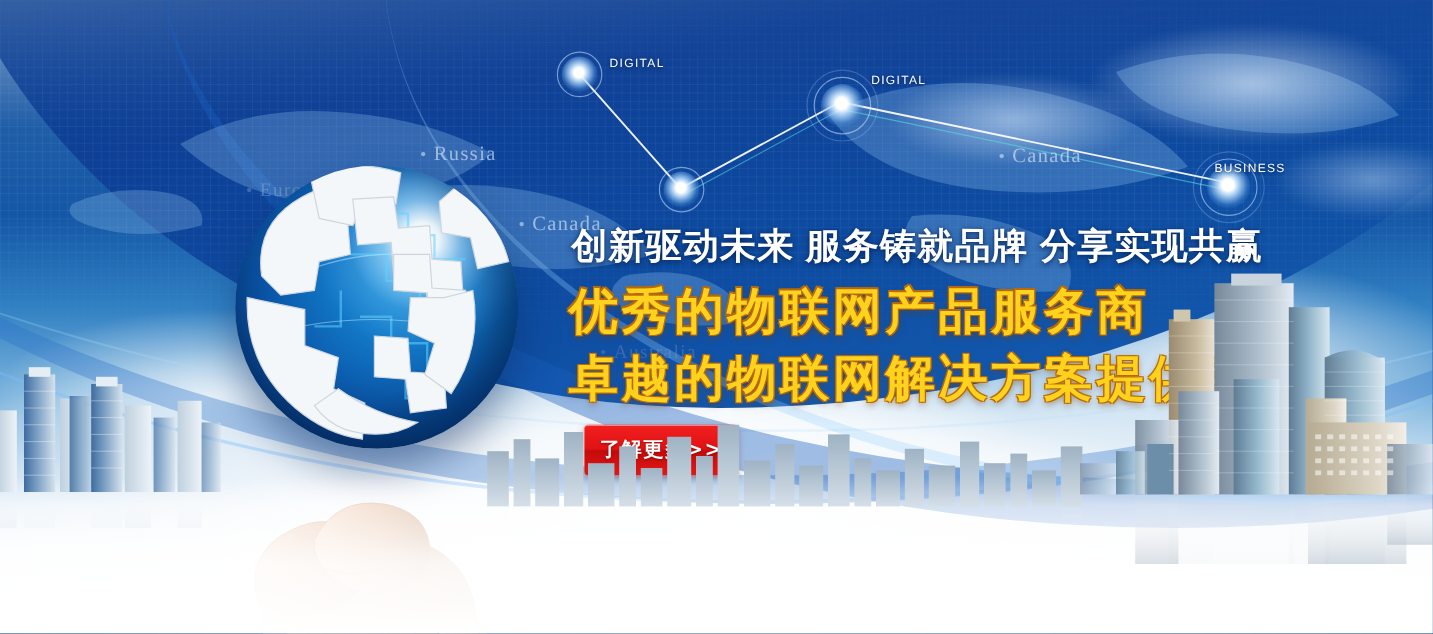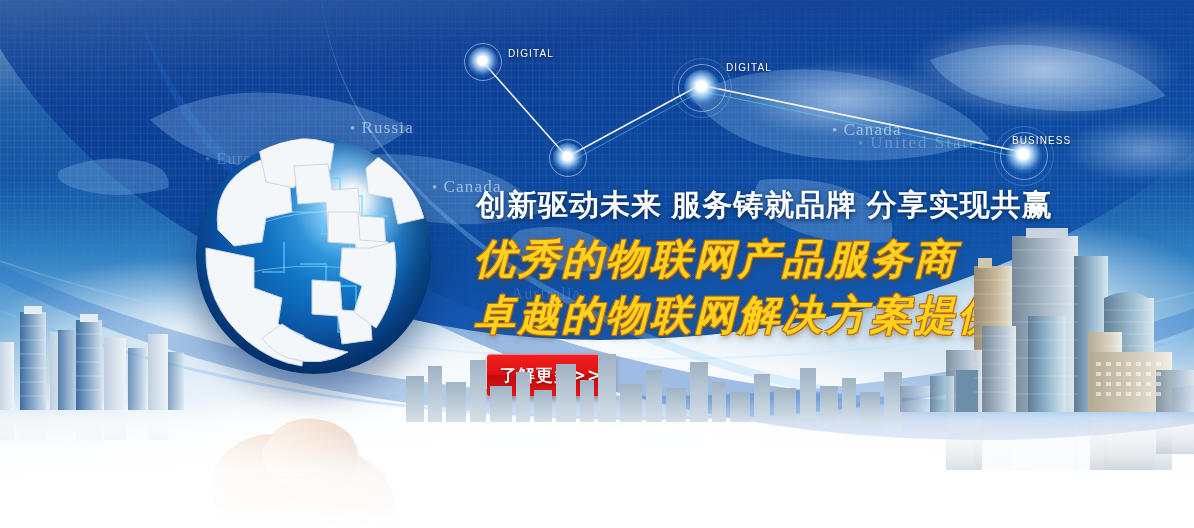--- a/index.html
+++ b/index.html
@@ -121,21 +121,20 @@
   .headline {
     position:absolute; left:476px; top:185px;
     font-size:30px; color:#ffffff; font-weight:bold; letter-spacing:1px;
     text-shadow:0 2px 5px rgba(5,35,85,.85), 0 0 2px rgba(10,45,100,.8);
     white-space:nowrap;
   }
   .sub {
     position:absolute; font-weight:bold; white-space:nowrap;
     font-family:"DejaVu Sans", sans-serif;
     color:#ffd21e; font-size:41px; letter-spacing:3px;
-    font-style:italic;
     text-shadow:
       -1px -1px 0 #b96a07, 1px -1px 0 #b96a07, -1px 1px 0 #b96a07, 1px 1px 0 #b96a07,
       0 3px 6px rgba(120,60,0,.55);
   }
   .sub1 { left:474px; top:232px; }
   .sub2 { left:474px; top:288px; }
 
   
   .cta {
     position:absolute; left:487px; top:354px; width:128px; height:42px;
@@ -209,21 +208,20 @@
 
   <div class="node-dot" style="left:1006px; top:138px; width:36px; height:36px;"></div>
   <div class="node-ring" style="left:1000px; top:132px; width:48px; height:48px;"></div>
   <div class="node-ring" style="left:994px; top:126px; width:60px; height:60px; opacity:.4;"></div>
   <div class="node-label" style="left:975px; top:135px;">BUSINESS</div>
 
   <div class="place faint" style="left:205px; top:150px;">Europe</div>
   <div class="place" style="left:350px; top:118px;">Russia</div>
   <div class="place" style="left:432px; top:177px;">Canada</div>
   <div class="place" style="left:832px; top:120px;">Canada</div>
-  <div class="place dim" style="left:858px; top:133px; letter-spacing:2px;">United States</div>
   <div class="place faint" style="left:500px; top:285px; color:rgba(150,170,190,.30);">Australia</div>
 
   <div class="globe-wrap">
     <div class="globe"></div>
 
     <svg class="globe-net" viewBox="0 0 236 236">
       <defs>
           <clipPath id="gc">
             <circle cx="118" cy="118" r="117"></circle>
           </clipPath>

